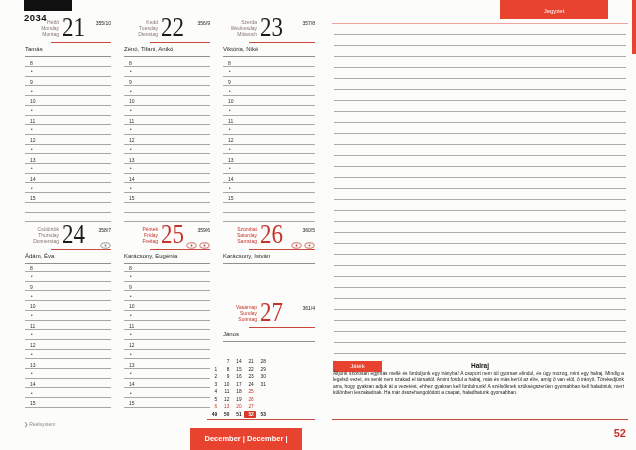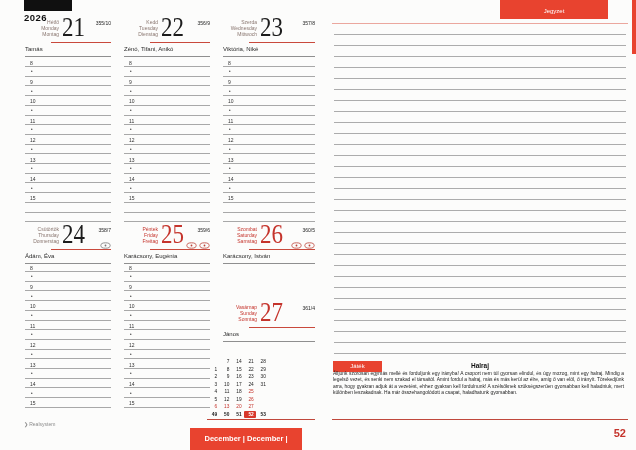--- a/index.html
+++ b/index.html
@@ -49,21 +49,21 @@
   #game-title{position:absolute;left:0;right:4px;top:362px;text-align:center;font-size:6.5px;font-weight:bold;color:#111;}
   #game-body{position:absolute;left:1px;right:8px;top:371px;font-size:4.9px;line-height:6.3px;text-align:justify;color:#222;}
   #right-redline{position:absolute;left:0;right:4px;top:419px;height:1px;background:#c0483c;}
   #page-number{position:absolute;right:6px;top:427px;font-size:11px;font-weight:bold;color:#c5342c;}
 </style>
 </head>
 <body>
 
 <div id="sheet">
   <div id="year-tab"></div>
-  <div id="year">2026</div>
+  <div id="year">2034</div>
 
   <div id="left-page">
       <div class="day-block" style="left: 25px; top: 18px; width: 86px;">
         <div class="wd">
           <div>Hétfő</div>
           <div>Monday</div>
           <div>Montag</div>
         </div>
         <div class="num">21</div>
         <div class="doy">355/10</div>

